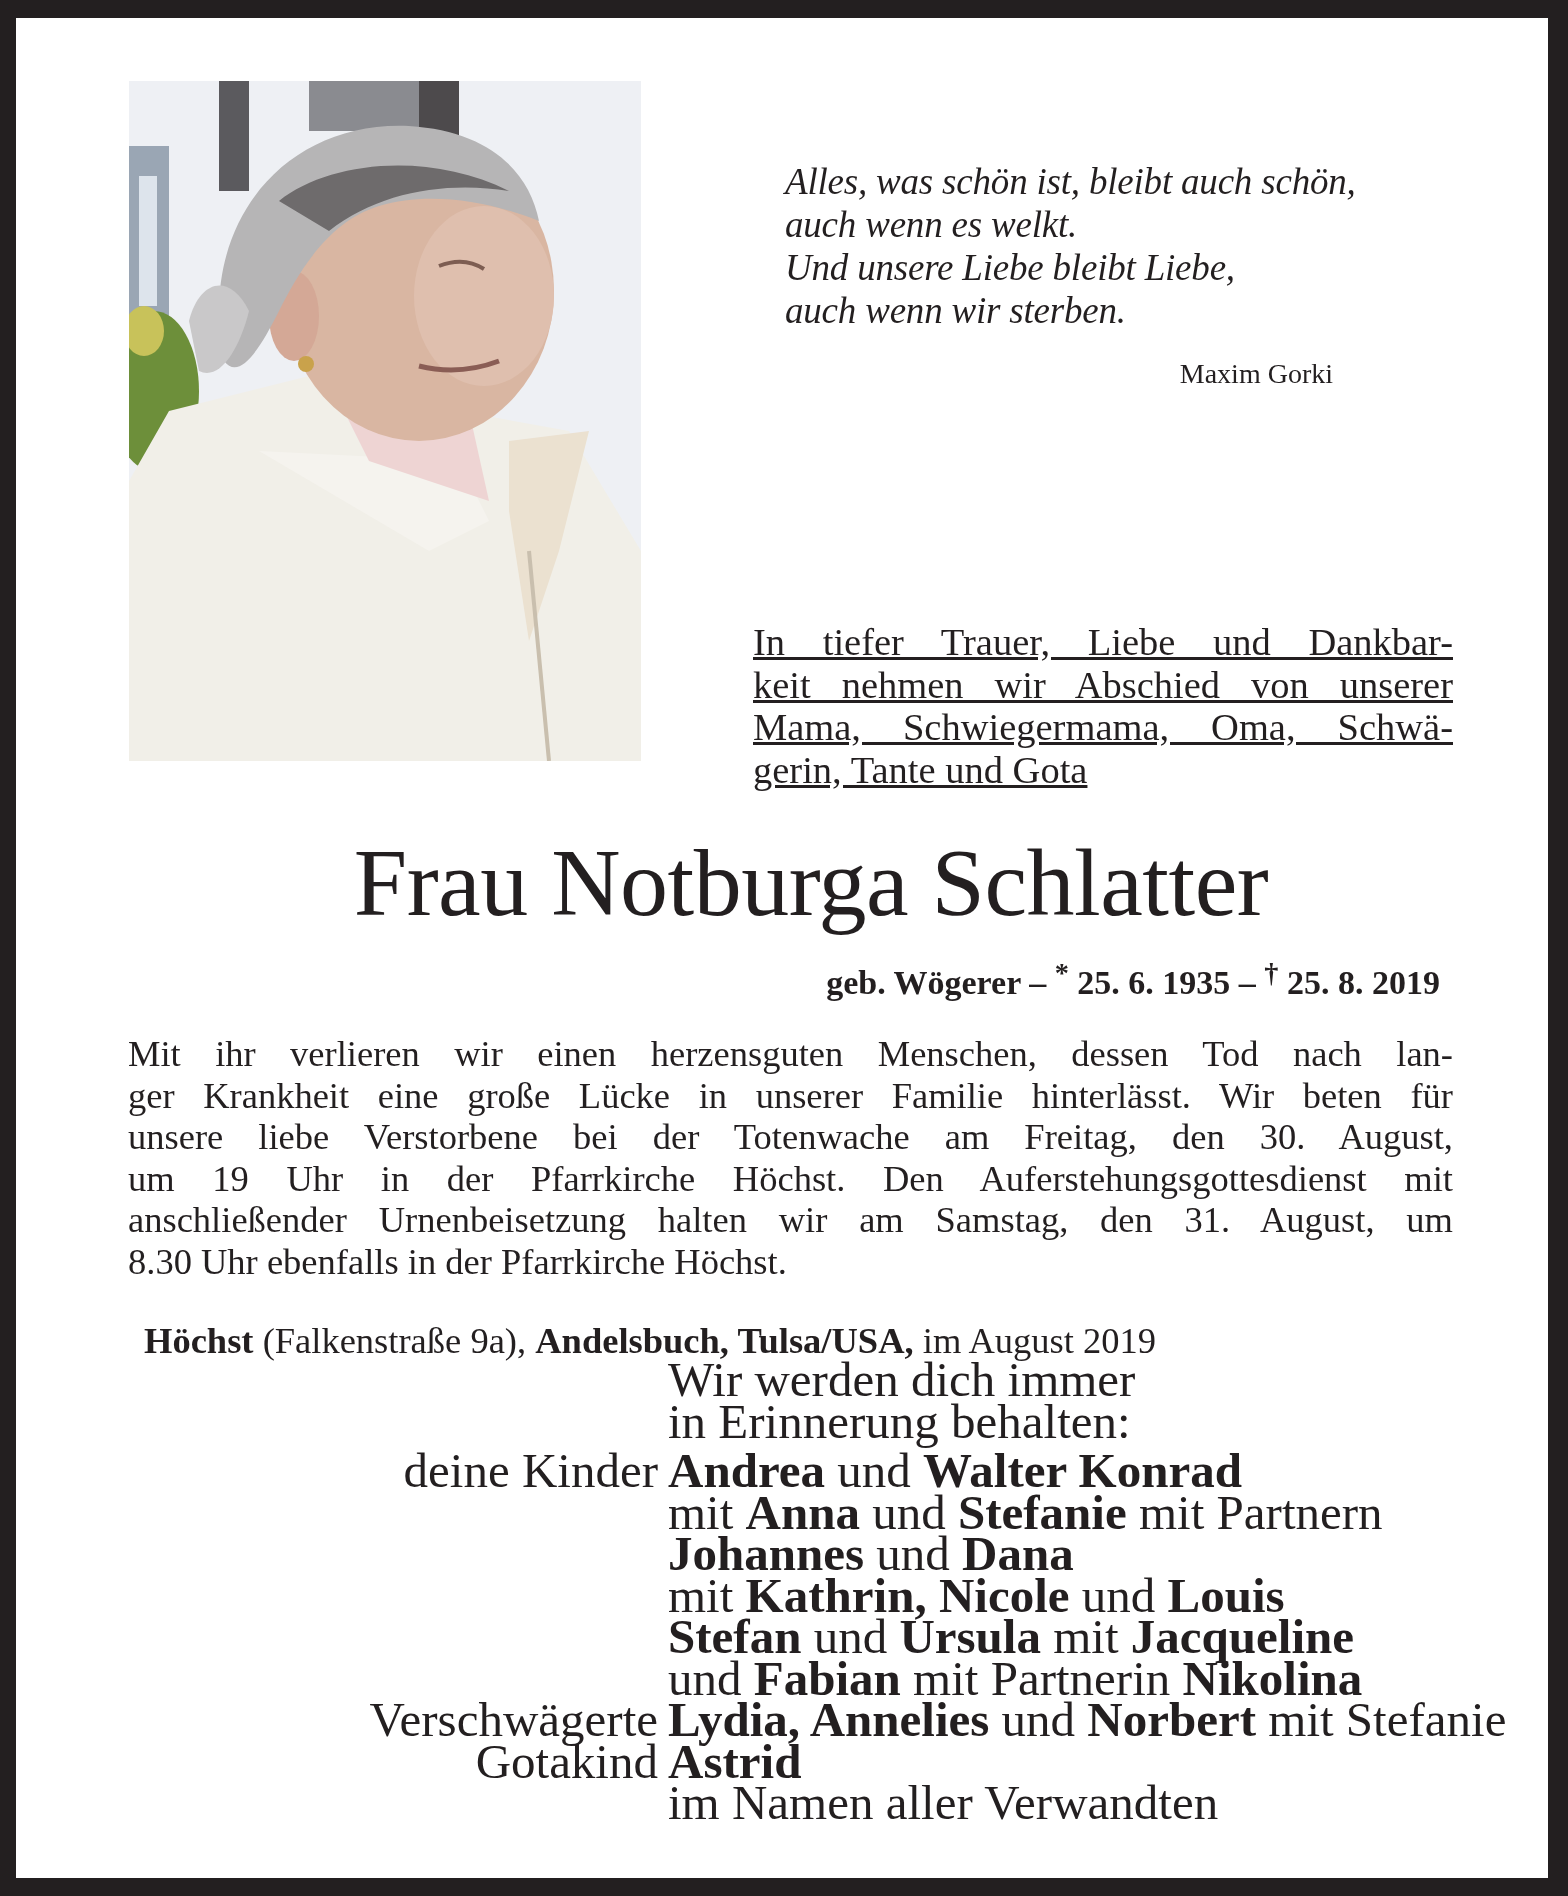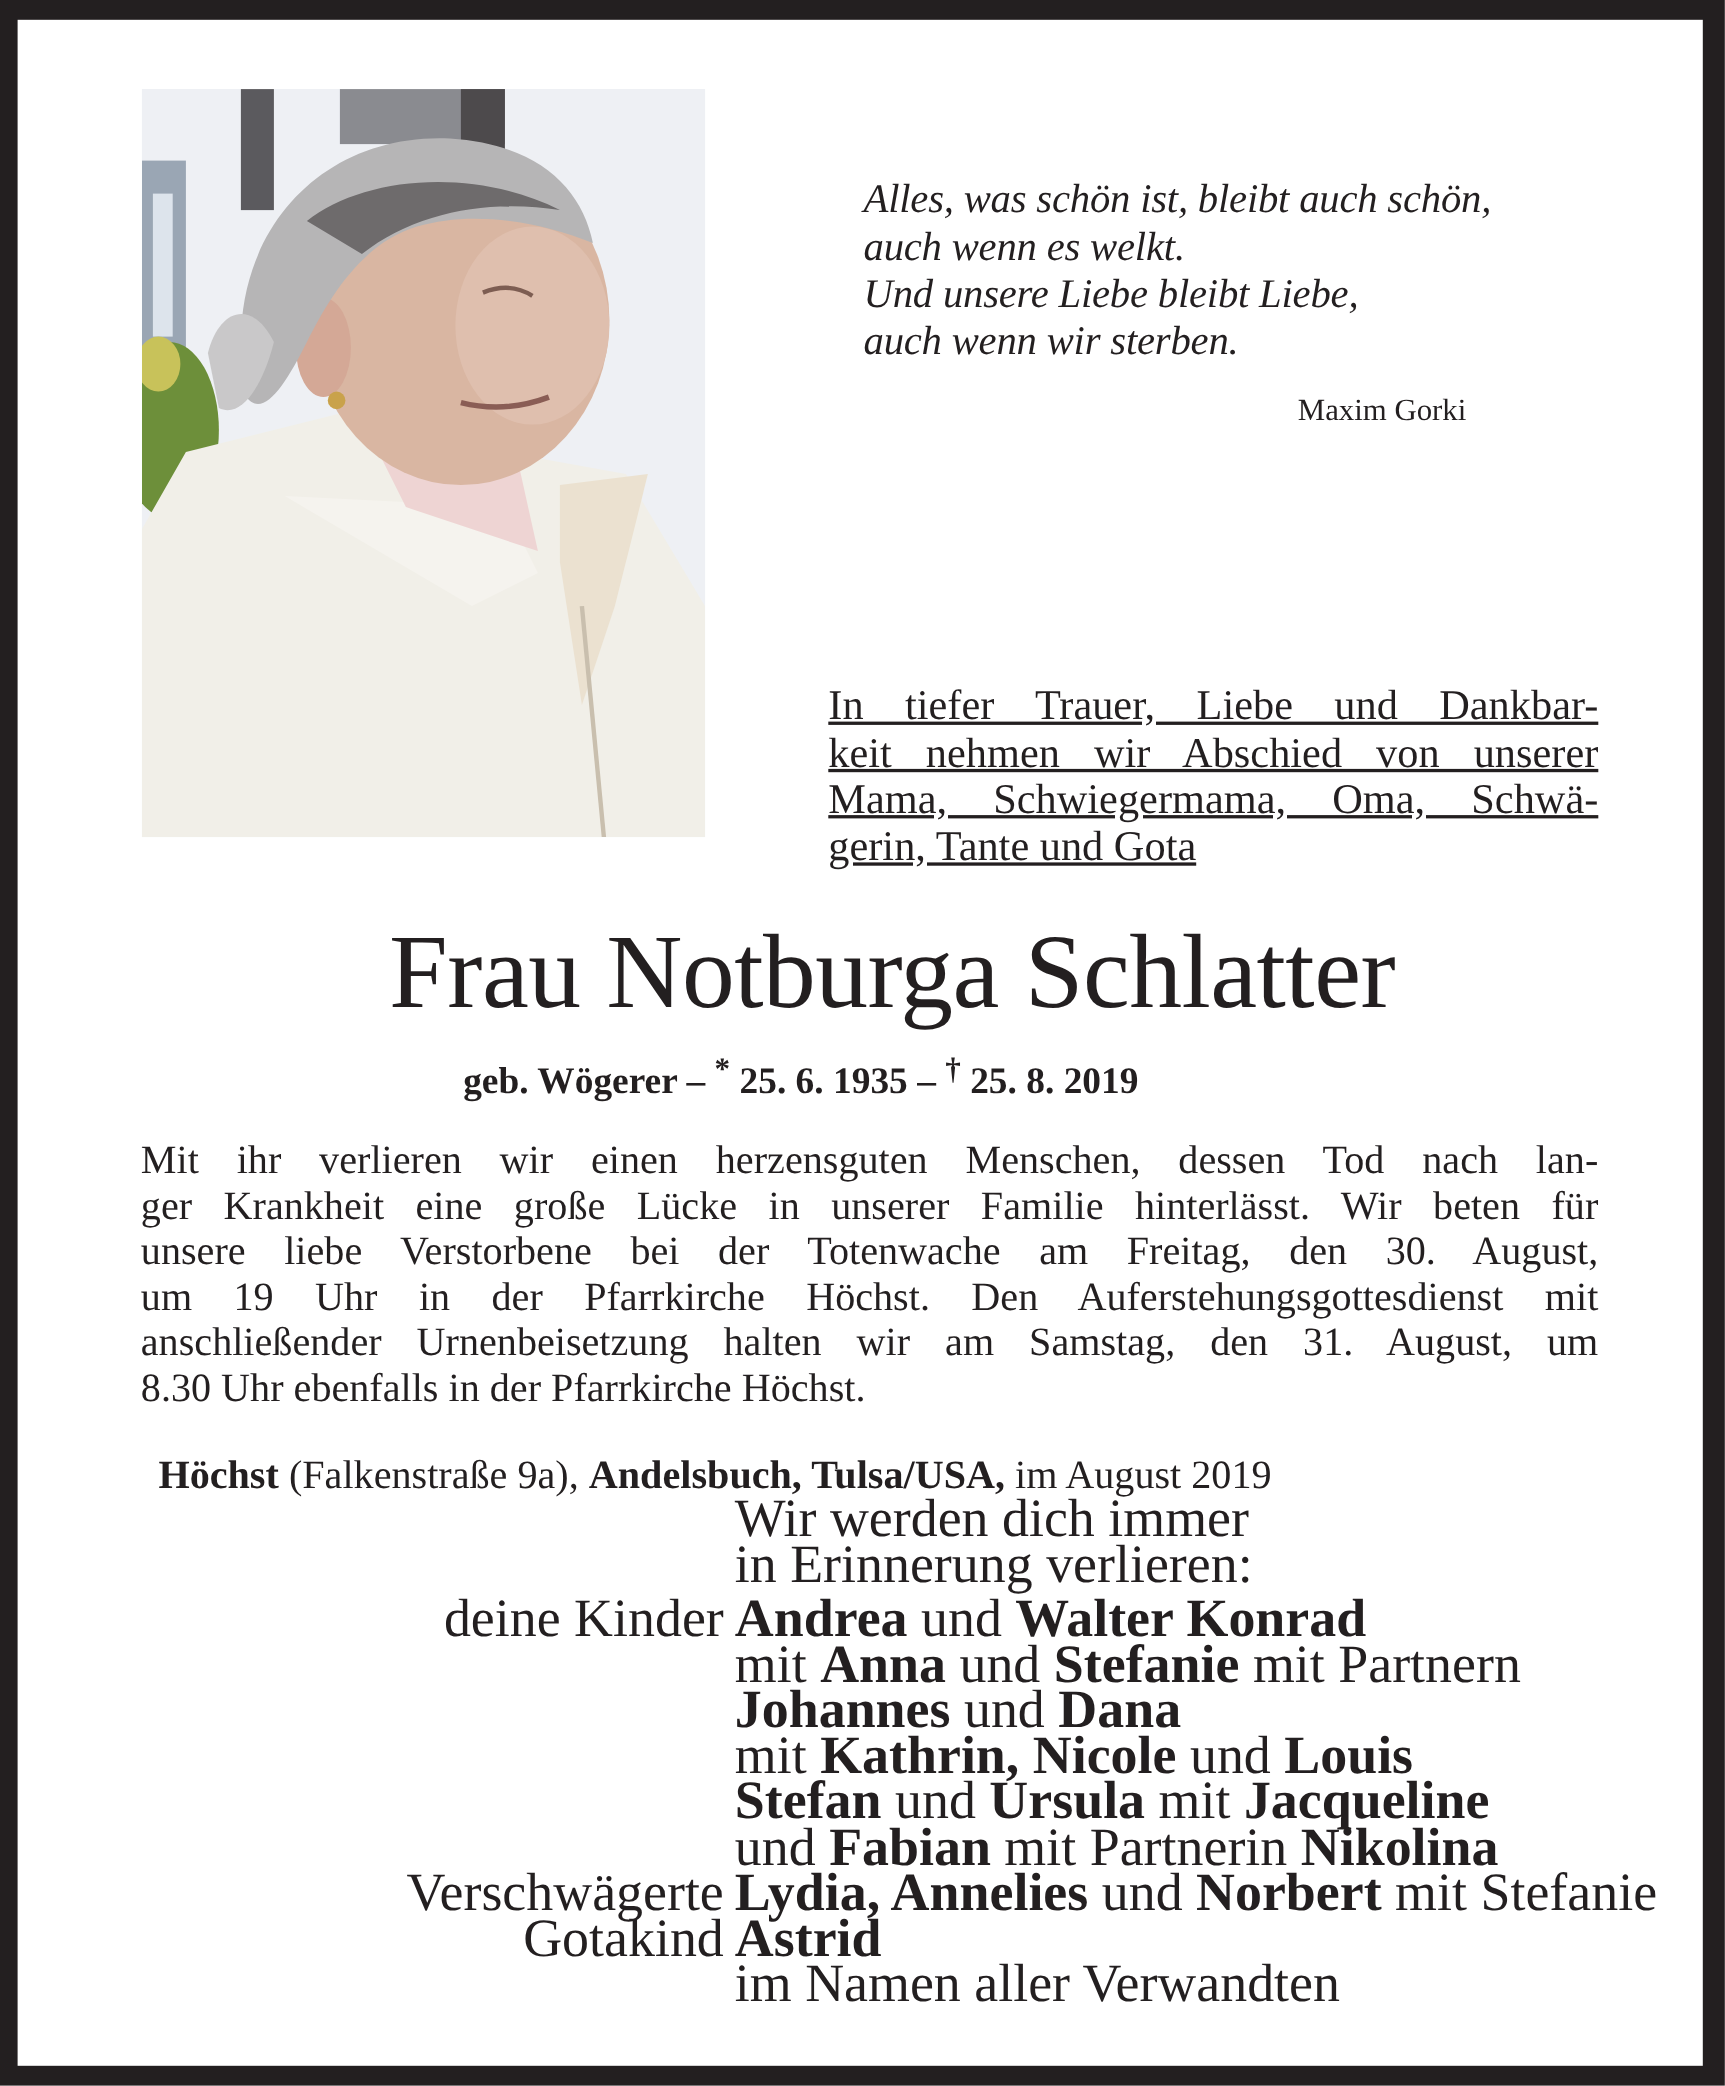--- a/index.html
+++ b/index.html
@@ -68,21 +68,21 @@
       font-size: 96px;
       line-height: 100px;
       letter-spacing: -0.5px;
       white-space: nowrap;
       padding-left: 29px;
     }
     .dates {
       position: absolute;
       left: 0; top: 935px;
       width: 1424px;
-      text-align: center;
+      text-align: right;
       font-family: "Liberation Serif", serif;
       font-weight: bold;
       font-size: 34px;
       line-height: 40px;
       white-space: nowrap;
     }
 
     .body-text {
       position: absolute;
       left: 112px; top: 1015px;
@@ -193,21 +193,21 @@
     <span class="b">Höchst</span><span> (Falkenstraße 9a), </span><span class="b">Andelsbuch, Tulsa/USA,</span><span> im August 2019</span>
   </div>
 
   <div class="mourners" id="mourners">
     <div class="m-row">
       <span class="m-label"></span>
         <span class="m-text">Wir werden dich immer</span>
     </div>
     <div class="m-row">
       <span class="m-label"></span>
-        <span class="m-text">in Erinnerung verlieren:</span>
+        <span class="m-text">in Erinnerung behalten:</span>
     </div>
     <div class="m-gap"></div>
     <div id="mourner-groups">
         <div class="m-row">
           <span class="m-label">deine Kinder</span>
           <span class="m-text"><span class="b">Andrea</span><span> und </span><span class="b">Walter Konrad</span></span>
         </div>
         <div class="m-row">
           <span class="m-label"></span>
           <span class="m-text"><span>mit </span><span class="b">Anna</span><span> und </span><span class="b">Stefanie</span><span> mit Partnern</span></span>

